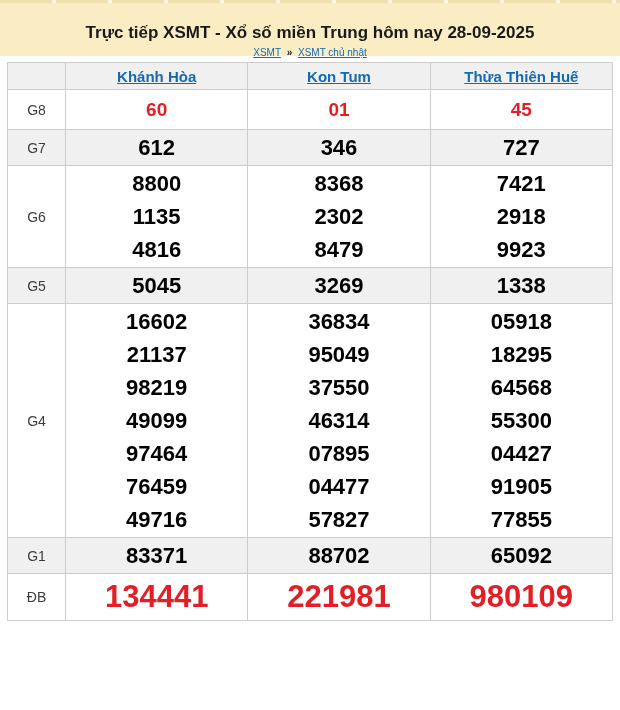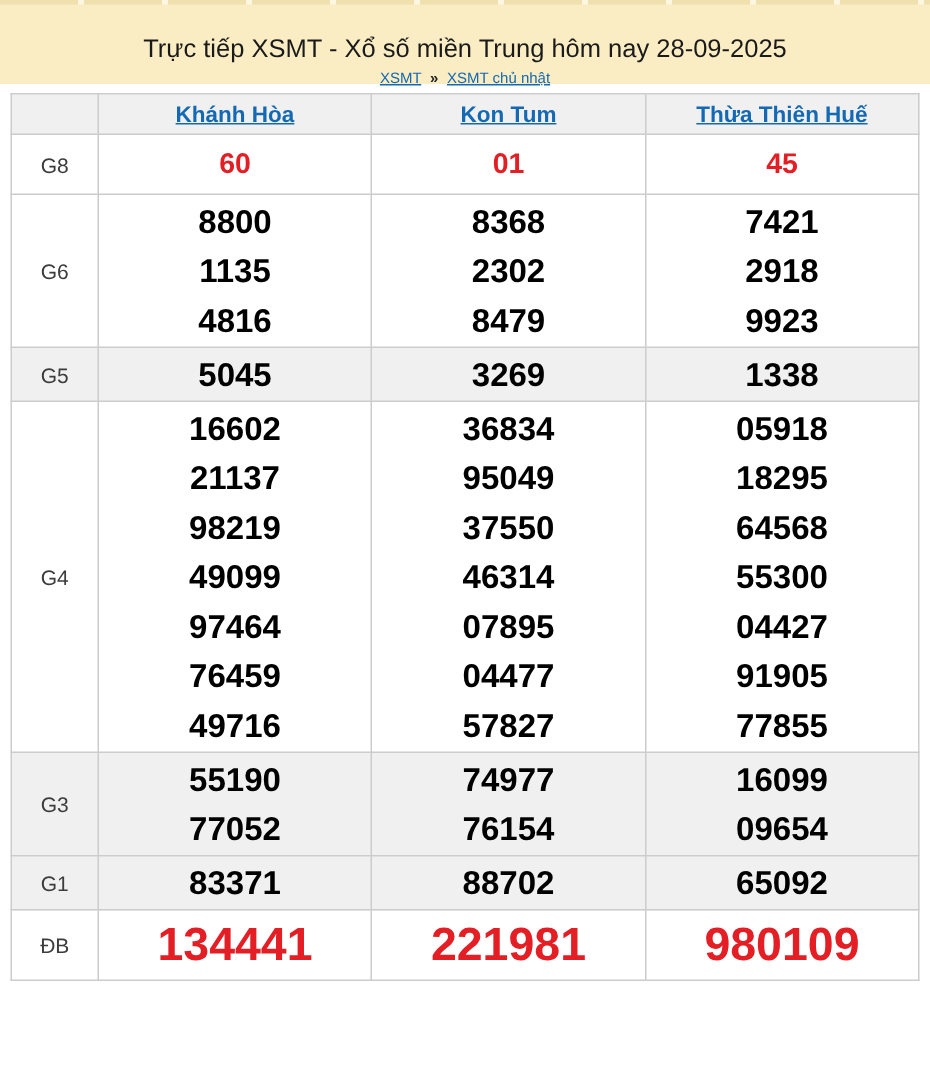--- a/index.html
+++ b/index.html
@@ -22,21 +22,21 @@
     height:56px;
     background:var(--banner-bg);
     text-align:center;
   }
   .top-strip{
     height:3px;
     background:repeating-linear-gradient(90deg,var(--banner-strip) 0 52px,#fdf6e0 52px 56px);
   }
   .page-title{
     font-size:17px;
-    font-weight:normal;
+    font-weight:bold;
     color:var(--text-dark);
     padding-top:20px;
     line-height:20px;
   }
   .breadcrumb{
     font-size:10px;
     line-height:20px;
     color:#222;
   }
   .breadcrumb a{
@@ -144,20 +144,32 @@
           <td class="num-cell red-large">
             <div class="num-line">60</div>
           </td>
           <td class="num-cell red-large">
             <div class="num-line">01</div>
           </td>
           <td class="num-cell red-large">
             <div class="num-line">45</div>
           </td>
         </tr>
+        <tr class="shaded">
+          <td class="label-cell">G7</td>
+          <td class="num-cell">
+            <div class="num-line">612</div>
+          </td>
+          <td class="num-cell">
+            <div class="num-line">346</div>
+          </td>
+          <td class="num-cell">
+            <div class="num-line">727</div>
+          </td>
+        </tr>
         <tr>
           <td class="label-cell">G6</td>
           <td class="num-cell">
             <div class="num-line">8800</div>
             <div class="num-line">1135</div>
             <div class="num-line">4816</div>
           </td>
           <td class="num-cell">
             <div class="num-line">8368</div>
             <div class="num-line">2302</div>
@@ -205,35 +217,20 @@
             <div class="num-line">05918</div>
             <div class="num-line">18295</div>
             <div class="num-line">64568</div>
             <div class="num-line">55300</div>
             <div class="num-line">04427</div>
             <div class="num-line">91905</div>
             <div class="num-line">77855</div>
           </td>
         </tr>
         <tr class="shaded">
-          <td class="label-cell">G3</td>
-          <td class="num-cell">
-            <div class="num-line">55190</div>
-            <div class="num-line">77052</div>
-          </td>
-          <td class="num-cell">
-            <div class="num-line">74977</div>
-            <div class="num-line">76154</div>
-          </td>
-          <td class="num-cell">
-            <div class="num-line">16099</div>
-            <div class="num-line">09654</div>
-          </td>
-        </tr>
-        <tr class="shaded">
           <td class="label-cell">G1</td>
           <td class="num-cell">
             <div class="num-line">83371</div>
           </td>
           <td class="num-cell">
             <div class="num-line">88702</div>
           </td>
           <td class="num-cell">
             <div class="num-line">65092</div>
           </td>

